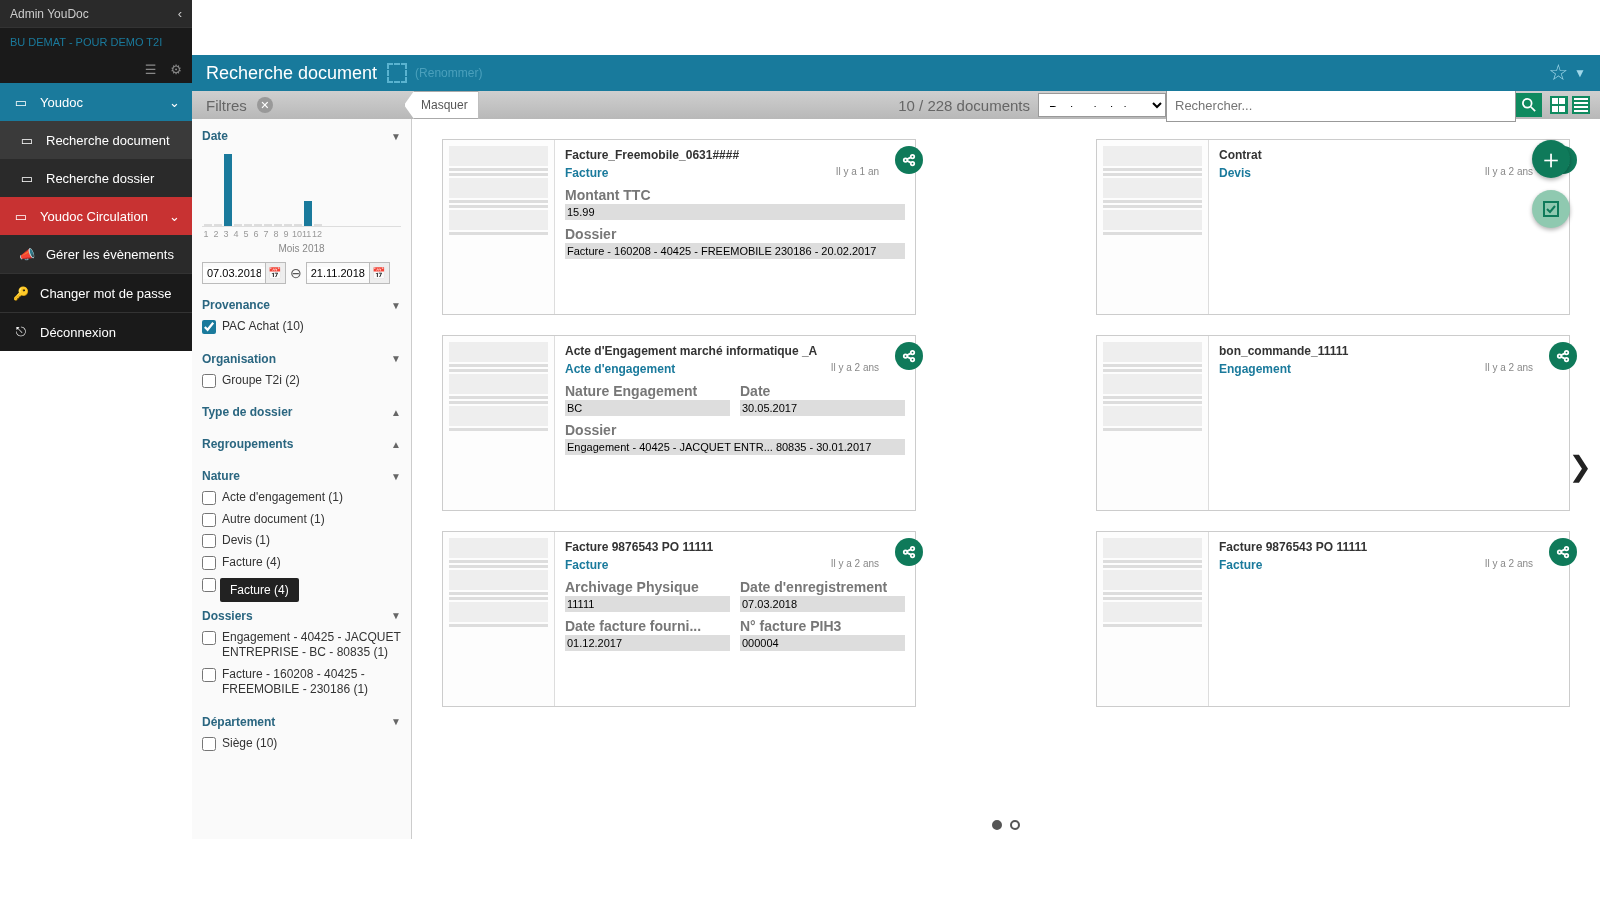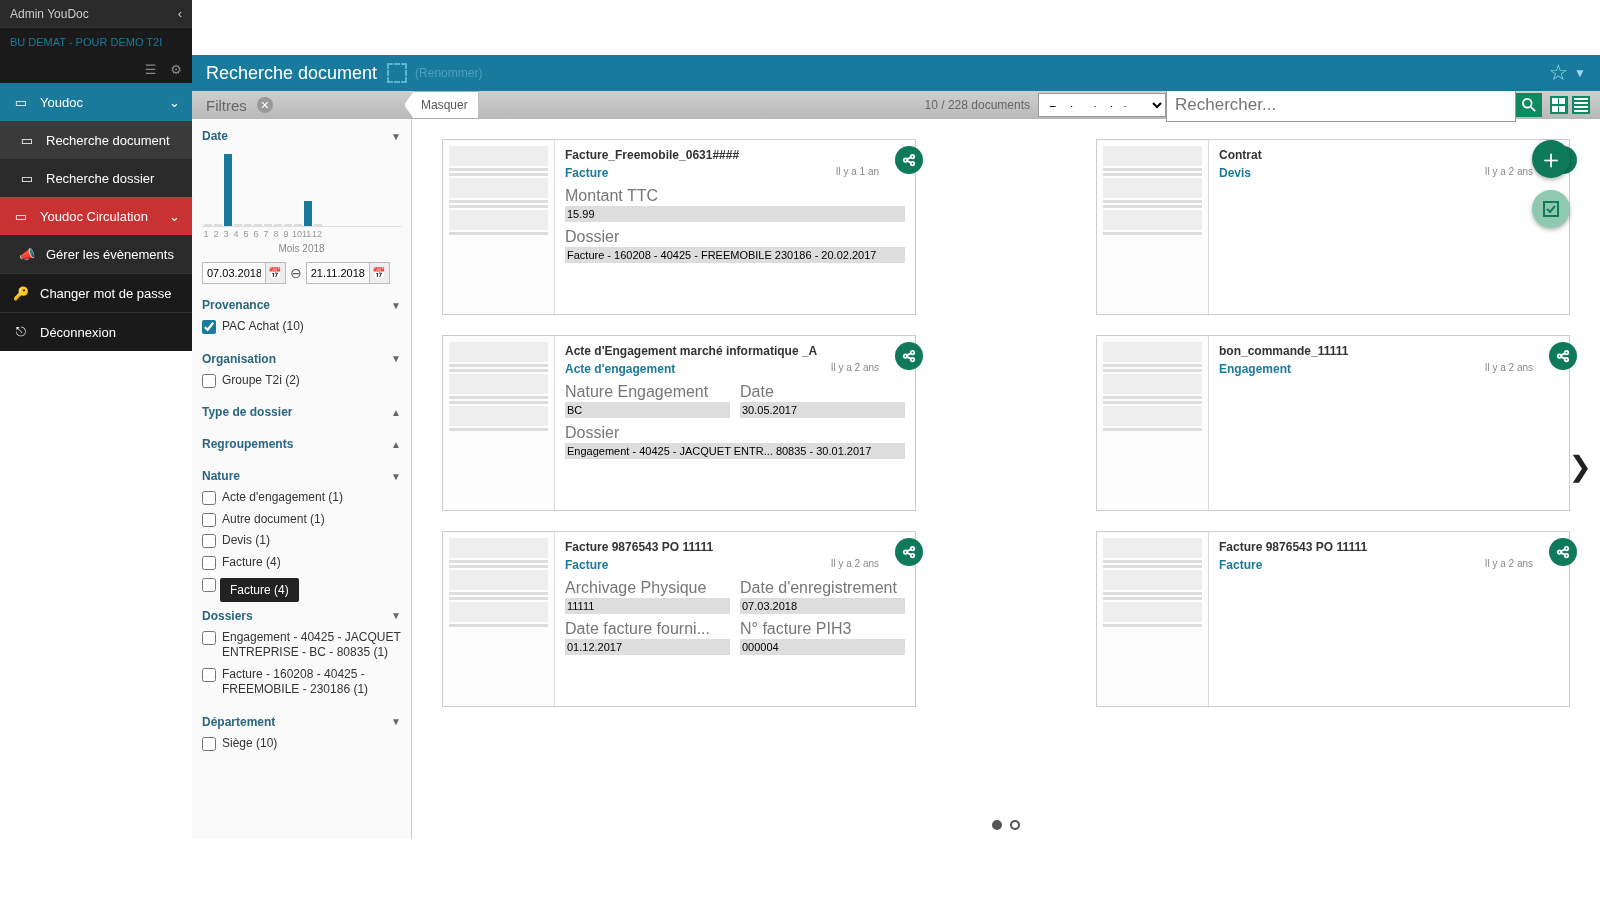--- a/index.html
+++ b/index.html
@@ -30,24 +30,24 @@
 .header-right { margin-left: auto; display: flex; align-items: center; gap: 6px; }
 .star-outline { font-size: 22px; color: #a1d8ea; }
 .caret-down-hdr { font-size: 12px; color: #a1d8ea; }
 
 
 .toolbar { position: absolute; top: 91px; left: 192px; right: 0; height: 28px; background: linear-gradient(#cfcfcf,#b8b8b8); display: flex; align-items: center; z-index: 9; }
 .toolbar-left { display: flex; align-items: center; gap: 10px; padding: 0 14px; width: 220px; }
 .filtres-label { font-weight: normal; color: #666; font-size: 15px; }
 .clear-filter { width: 16px; height: 16px; border-radius: 50%; background: #999; color: #fff; display: inline-flex; align-items: center; justify-content: center; font-size: 11px; cursor: pointer; }
 .masquer-tab { background: #fff; padding: 4px 10px 4px 16px; font-size: 12px; color: #555; position: relative; margin-left: -8px; height: 28px; display: flex; align-items: center; clip-path: polygon(10px 0, 100% 0, 100% 100%, 10px 100%, 0 50%); border: 1px solid #aaa; }
-.doc-count { color: #666; font-size: 12px; margin-left: auto; padding-right: 8px; }
+.doc-count { color: #666; font-size: 15px; margin-left: auto; padding-right: 8px; }
 .search-select { height: 24px; width: 128px; font-size: 12px; margin-right: 0; border: 1px solid #999; background: #fff; padding: 9px 6px; }
 .search-input-wrap { display: flex; align-items: center; }
-.search-input { height: 33px; width: 350px; border: 1px solid #999; padding: 0 8px; font-size: 17px; }
+.search-input { height: 33px; width: 350px; border: 1px solid #999; padding: 0 8px; font-size: 13px; }
 .search-btn { width: 26px; height: 24px; background: #0f8a5f; display: inline-flex; align-items: center; justify-content: center; cursor: pointer; }
 .view-icons { display: flex; gap: 4px; margin: 0 10px 0 8px; }
 .view-icon { width: 18px; height: 18px; background: #0f8a5f; display: inline-flex; flex-wrap: wrap; padding: 2px; gap: 1px; cursor: pointer; }
 .view-icon.list span { width: 100%; height: 2px; background: #fff; margin-bottom: 1px; }
 .view-icon.grid span { width: 6px; height: 6px; background: #fff; }
 
 
 .filters { position: absolute; top: 119px; left: 192px; width: 220px; background: #fafafa; border-right: 1px solid #ccc; padding: 6px 10px 20px; font-size: 12px; color: #333; overflow-y: auto; height: 720px; z-index: 5; }
 .filter-section { margin-bottom: 10px; }
 .filter-header { display: flex; justify-content: space-between; align-items: center; font-weight: bold; color: #2a6680; padding: 4px 0; cursor: pointer; }
@@ -74,21 +74,21 @@
 .thumb .tline { height: 3px; background: #ddd; }
 .thumb .tblock { height: 20px; background: #eee; }
 .card-body { flex: 1; padding: 8px 10px; position: relative; }
 .card-title { font-size: 12px; font-weight: bold; color: #333; }
 .card-type { font-size: 12px; font-weight: bold; color: #1a7a9c; margin-top: 4px; display: inline-block; }
 .card-time { position: absolute; right: 36px; top: 26px; font-size: 10px; color: #888; }
 .share-btn { position: absolute; right: -8px; top: 6px; width: 28px; height: 28px; border-radius: 50%; background: #0f7a5a; display: flex; align-items: center; justify-content: center; cursor: pointer; }
 .share-btn svg { stroke: #fff; }
 .meta-row { display: flex; gap: 10px; margin-top: 6px; }
 .meta-field { flex: 1; }
-.meta-label { font-size: 16px; color: #777; }
+.meta-label { font-size: 14px; color: #777; font-weight: bold; }
 .meta-value { background: #ddd; padding: 2px 2px; font-size: 11px; margin-top: 1px; white-space: nowrap; overflow: hidden; text-overflow: ellipsis; }
 .dossier-block { margin-top: 6px; }
 
 
 .float-btns { position: absolute; right: 30px; top: 140px; display: flex; flex-direction: column; gap: 12px; z-index: 15; }
 .float-btn { width: 38px; height: 38px; border-radius: 50%; display: flex; align-items: center; justify-content: center; cursor: pointer; box-shadow: 0 2px 4px rgba(0,0,0,0.3); }
 .float-btn.add { background: #0f7a5a; color: #fff; font-size: 26px; }
 .float-btn.check { background: #8fc9b0; }
 
 

